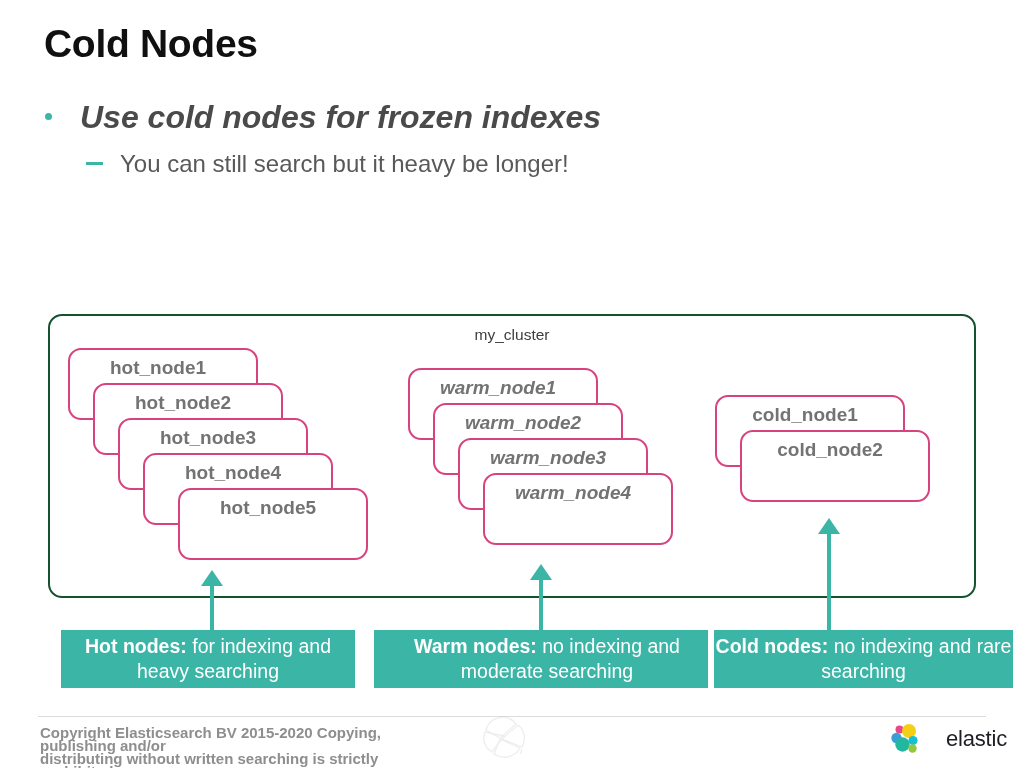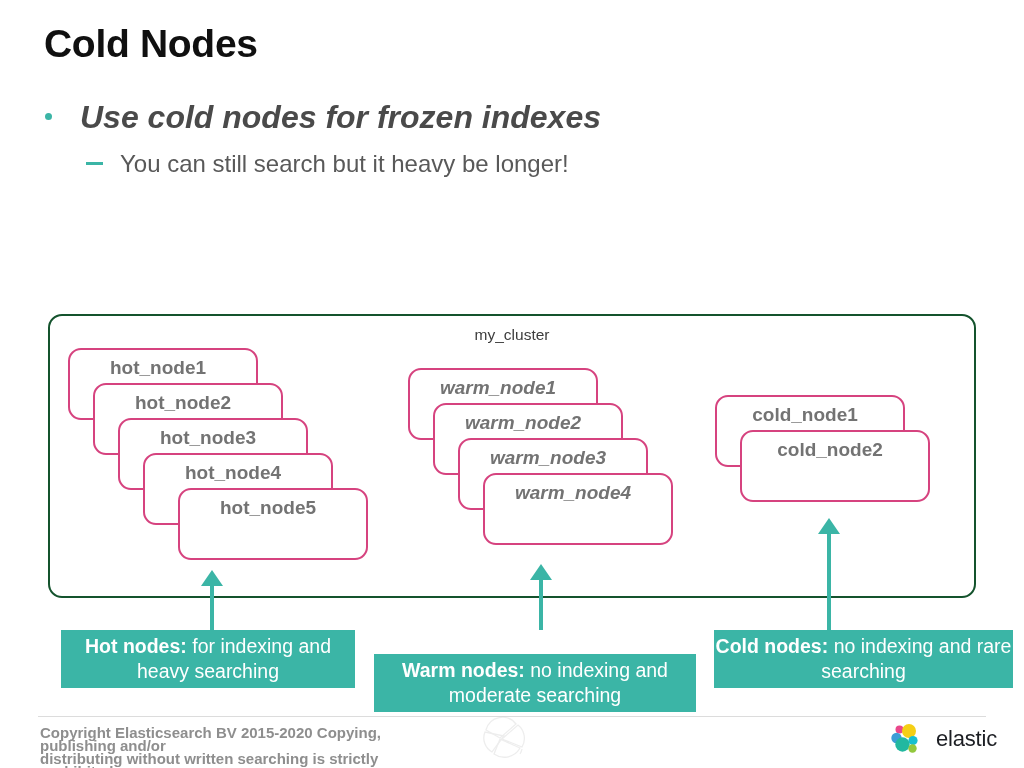--- a/index.html
+++ b/index.html
@@ -161,21 +161,21 @@
     position: absolute;
     left: 452px; top: 712px;
     width: 118px; height: 56px;
     opacity: 0.32;
   }
   .logo {
     position: absolute;
     left: 888px; top: 722px;
     display: flex;
     align-items: center;
-    gap: 14px;
+    gap: 24px;
   }
   .logo-text {
     font-size: 22px;
     color: #1c1e23;
     letter-spacing: -0.2px;
   }
 </style>
 </head>
 <body>
 
@@ -253,21 +253,21 @@
     <div class="stem"></div>
   </div>
   <div class="arrow" style="left:818px; top:518px; height:112px;">
     <div class="head"></div>
     <div class="stem"></div>
   </div>
 
   <div class="banner" style="left:61px; top:630px; width:294px;">
     <span><b>Hot nodes:</b><span> for indexing and heavy searching</span></span>
   </div>
-  <div class="banner" style="left:374px; top:654px; width:322px;">
+  <div class="banner" style="left:374px; top:630px; width:322px;padding-left:12px;">
     <span><b>Warm nodes:</b><span> no indexing and moderate searching</span></span>
   </div>
   <div class="banner" style="left:714px; top:630px; width:299px;">
     <span><b>Cold nodes:</b><span> no indexing and rare searching</span></span>
   </div>
 
   <div class="footer-rule"></div>
   <div class="footer-rule2"></div>
 
   <div class="copyright">

